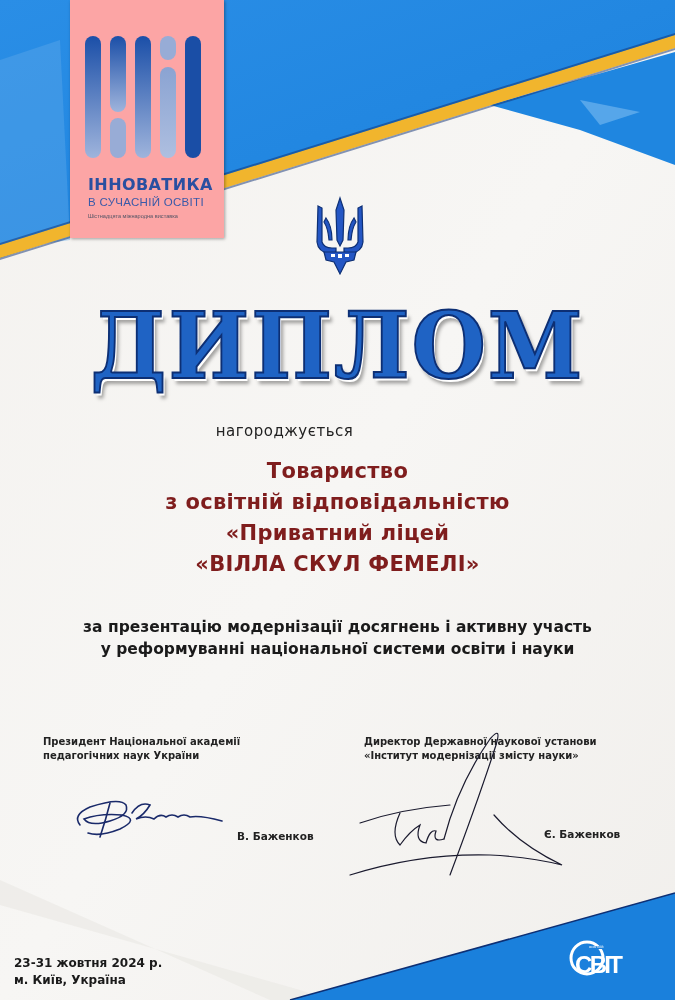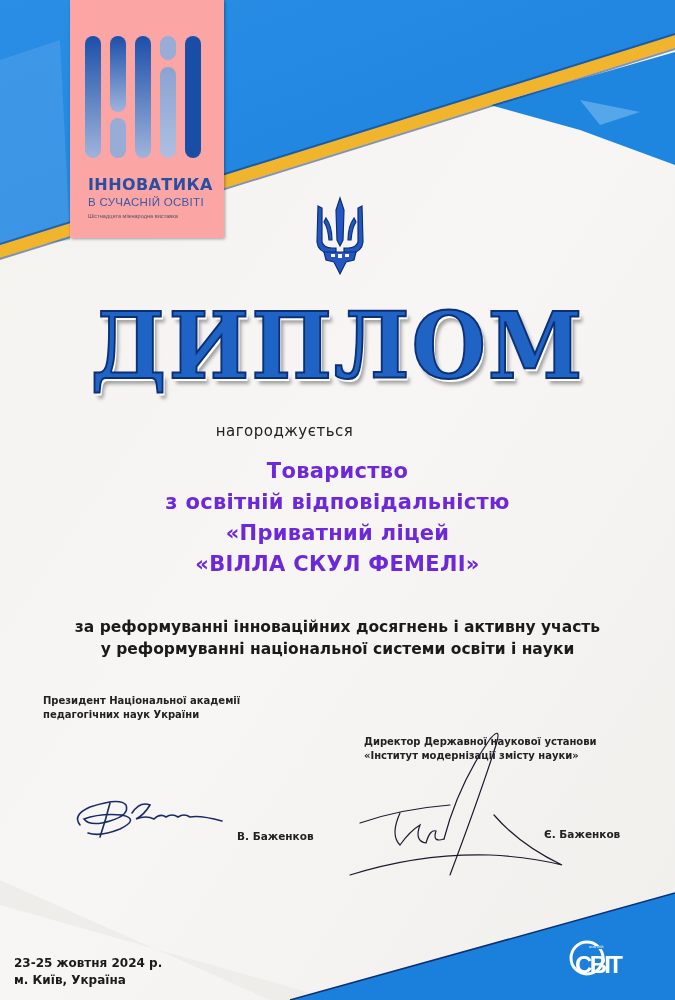--- a/index.html
+++ b/index.html
@@ -47,35 +47,35 @@
 
     .awarded {
       position: absolute; left: 0; top: 422px; width: 569px; text-align: center;
       font-family: "DejaVu Sans", sans-serif; font-size: 15px; color: #222;
       letter-spacing: 0.5px;
     }
 
     .recipient {
       position: absolute; left: 0; top: 456px; width: 675px; text-align: center;
       font-family: "DejaVu Sans", sans-serif; font-weight: bold; font-size: 21px;
-      line-height: 31px; color: #6d28d9; letter-spacing: 0.3px;
+      line-height: 31px; color: #7f1d1d; letter-spacing: 0.3px;
     }
     .recipient div { white-space: nowrap; }
 
     .reason {
       position: absolute; left: 0; top: 616px; width: 675px; text-align: center;
       font-family: "DejaVu Sans", sans-serif; font-weight: bold; font-size: 15.5px;
       line-height: 22px; color: #1a1a1a;
     }
 
     .sig-title {
       position: absolute; font-family: "DejaVu Sans", sans-serif; font-weight: bold;
       font-size: 10px; line-height: 14px; color: #222;
     }
-    .sig-left-title { left: 43px; top: 694px; }
+    .sig-left-title { left: 43px; top: 735px; }
     .sig-right-title { left: 364px; top: 735px; }
 
     .sig-name {
       position: absolute; font-family: "DejaVu Sans", sans-serif; font-weight: bold;
       font-size: 10.5px; color: #222;
     }
     .sig-left-name { left: 237px; top: 830px; }
     .sig-right-name { left: 544px; top: 828px; }
 
     .signature { position: absolute; }
@@ -177,21 +177,21 @@
 <div class="awarded">нагороджується</div>
 
 <div class="recipient">
   <div>Товариство</div>
   <div>з освітній відповідальністю</div>
   <div>«Приватний ліцей</div>
   <div>«ВІЛЛА СКУЛ ФЕМЕЛІ»</div>
 </div>
 
 <div class="reason">
-  <div>за реформуванні інноваційних досягнень і активну участь</div>
+  <div>за презентацію модернізації досягнень і активну участь</div>
   <div>у реформуванні національної системи освіти і науки</div>
 </div>
 
 <div class="sig-title sig-left-title">
   <div>Президент Національної академії</div>
   <div>педагогічних наук України</div>
 </div>
 <svg class="signature sig-left-svg" viewBox="0 0 180 60" xmlns="http://www.w3.org/2000/svg">
   <g fill="none" stroke="#1a2a6a" stroke-width="1.6" stroke-linecap="round">
     <path d="M10 40 Q2 30 20 22 Q50 12 56 20 Q60 30 40 36 Q20 42 14 34 Q30 28 52 30 Q70 34 50 44 Q30 52 18 48"></path>
@@ -209,21 +209,21 @@
   <g fill="none" stroke="#1a1a2e" stroke-width="1.2" stroke-linecap="round">
     <path d="M20 98 Q60 84 110 80"></path>
     <path d="M60 88 Q50 110 60 120 Q70 106 80 100 Q74 116 86 118 Q90 104 96 106 Q92 118 104 114"></path>
     <path d="M104 114 Q118 60 150 14 Q162 0 156 20 Q140 70 110 150"></path>
     <path d="M10 150 Q80 128 150 130 Q190 132 222 140 Q180 120 154 90"></path>
   </g>
 </svg>
 <div class="sig-name sig-right-name">Є. Баженков</div>
 
 <div class="event-info">
-  <div>23-25 жовтня 2024 р.</div>
+  <div>23-31 жовтня 2024 р.</div>
   <div>м. Київ, Україна</div>
 </div>
 
 <svg class="svit-logo" viewBox="0 0 62 44" xmlns="http://www.w3.org/2000/svg">
   <circle cx="20" cy="22" r="16" fill="none" stroke="#ffffff" stroke-width="3"></circle>
   <rect x="20" y="10" width="40" height="3" fill="#1a80dc"></rect>
   <text x="22" y="12" font-family="Liberation Sans, sans-serif" font-size="4" fill="#ffffff">освітній</text>
   <text x="8" y="37" font-family="Liberation Sans, sans-serif" font-size="24" font-weight="bold" fill="#ffffff" textLength="48">СВІТ</text>
 </svg>
 

